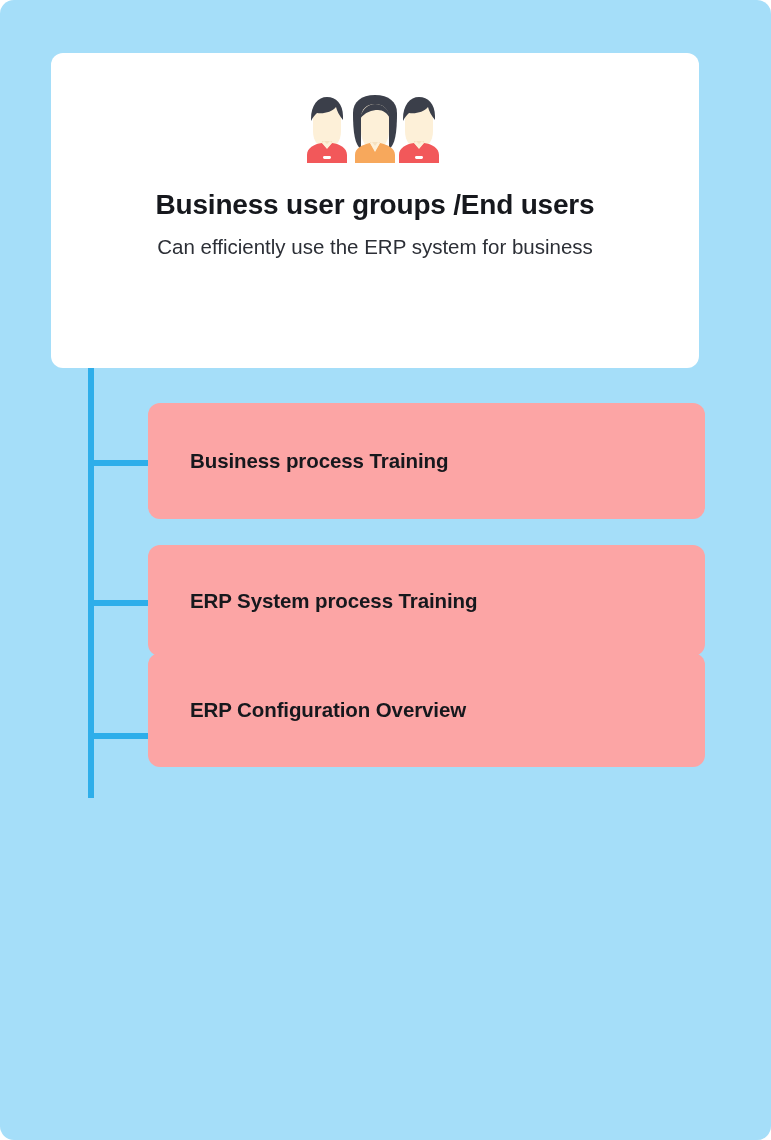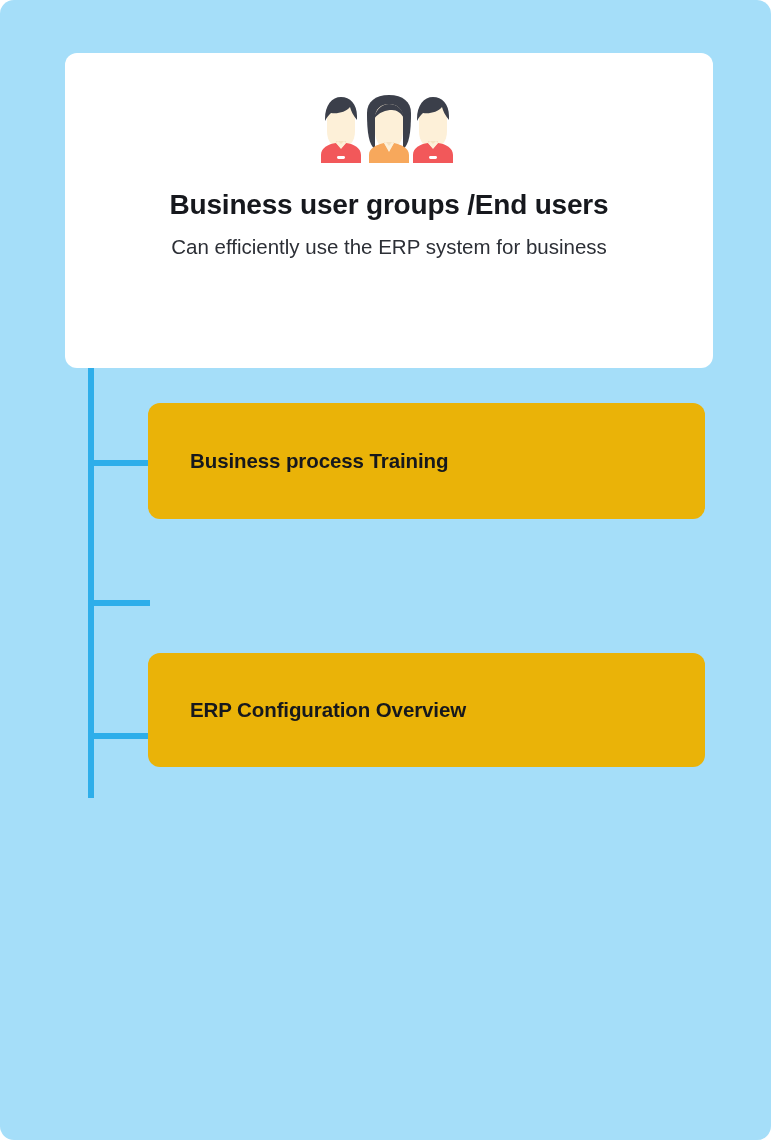--- a/index.html
+++ b/index.html
@@ -22,21 +22,21 @@
     height: 1140px;
     background: #a5def9;
     border-radius: 14px;
     overflow: hidden;
     box-sizing: border-box;
   }
 
   
   #hero-card {
     position: absolute;
-    left: 65px;
+    left: 51px;
     top: 53px;
     width: 648px;
     height: 315px;
     background: #ffffff;
     border-radius: 12px;
     box-sizing: border-box;
     padding-top: 40px;
   }
 
   #avatar-group {
@@ -87,21 +87,21 @@
   }
   #branch-1 { top: 460px; }
   #branch-2 { top: 600px; }
   #branch-3 { top: 733px; }
 
   
   .item-card {
     position: absolute;
     left: 148px;
     width: 557px;
-    background: #eab308;
+    background: #fca5a5;
     border-radius: 12px;
     box-sizing: border-box;
     display: flex;
     align-items: center;
     padding-left: 42px;
     padding-right: 28px;
   }
   #item-card-1 { top: 403px; height: 116px; }
   #item-card-2 { top: 545px; height: 111px; }
   #item-card-3 { top: 653px; height: 114px; }
@@ -159,18 +159,21 @@
 
   <div id="tree-trunk"></div>
   <div class="tree-branch" id="branch-1"></div>
   <div class="tree-branch" id="branch-2"></div>
   <div class="tree-branch" id="branch-3"></div>
 
   <div class="item-card" id="item-card-1">
     <span class="item-label">Business process Training</span>
   </div>
 
+  <div class="item-card" id="item-card-2">
+    <span class="item-label">ERP System process Training</span>
+  </div>
 
   <div class="item-card" id="item-card-3">
     <span class="item-label">ERP Configuration Overview</span>
   </div>
 
 </div>
 
 </body></html>

